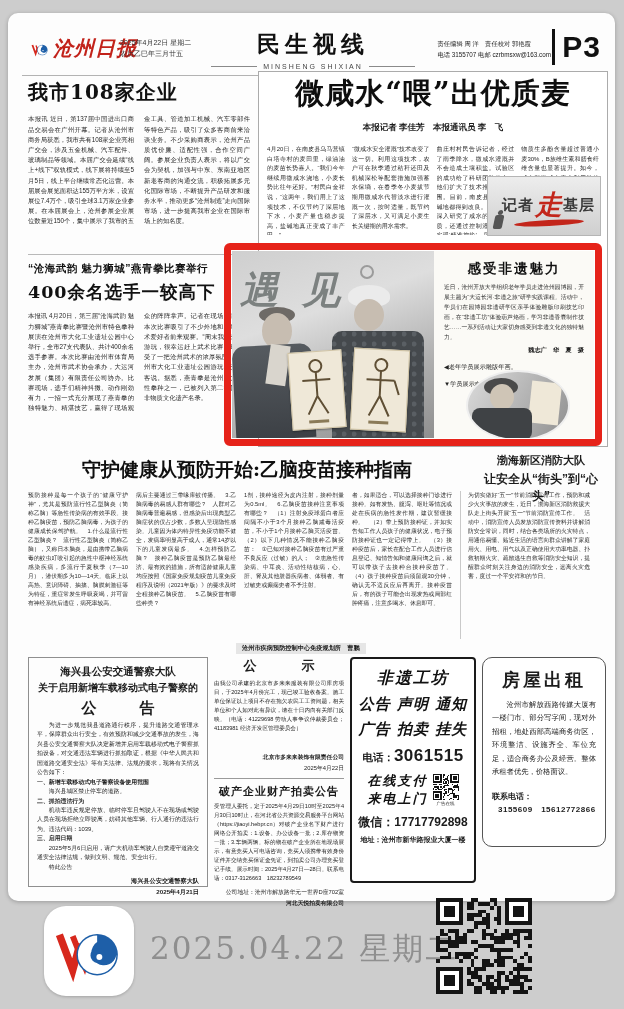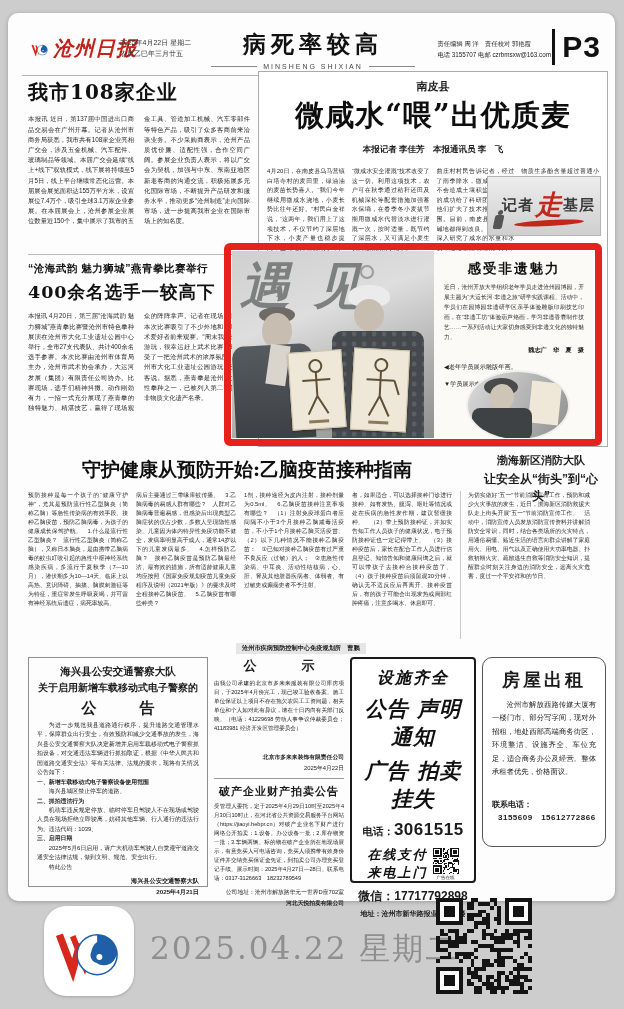--- a/index.html
+++ b/index.html
@@ -54,22 +54,22 @@
   .badge-swoosh{position:absolute;left:26px;bottom:9px;width:70px;height:6px;background:#c3261b;
                 border-radius:50%;transform:rotate(-3deg);}
   .badge-man{position:absolute;left:6px;bottom:6px;width:9px;height:14px;background:#555;
              border-radius:2px;transform:skewX(-12deg);}
   .badge-man::before{content:"";position:absolute;left:2px;top:-5px;width:5px;height:5px;
                      border-radius:50%;background:#555;}
   
   .feature{left:224px;top:238px;width:362px;height:187px;background:#fff;z-index:20;overflow:hidden;}
   .photo{position:absolute;left:0;top:0;width:202px;height:187px;overflow:hidden;
          background:linear-gradient(160deg,#cfcfcf 0%,#dedede 35%,#aeaeae 70%,#8f8f8f 100%);}
-  .photo-calli{position:absolute;left:8px;top:2px;font-family:"DejaVu Serif","Liberation Serif",serif;
-               font-weight:bold;font-size:50px;color:#7c8180;letter-spacing:24px;font-style:italic;white-space:nowrap;}
+  .photo-calli{position:absolute;left:8px;top:14px;font-family:"DejaVu Serif","Liberation Serif",serif;
+               font-weight:bold;font-size:38px;color:#7c8180;letter-spacing:24px;font-style:italic;white-space:nowrap;}
   .photo-seal{position:absolute;left:128px;top:14px;width:10px;height:10px;border:2px solid #9b9b9b;border-radius:50%;}
   .p-head{position:absolute;border-radius:50%;background:#c7bdb1;}
   .p1h{left:30px;top:62px;width:30px;height:36px;}
   .p1hair{position:absolute;left:27px;top:56px;width:36px;height:16px;border-radius:50%;background:#6e6a66;}
   .p1b{position:absolute;left:2px;top:94px;width:80px;height:94px;border-radius:12px 12px 0 0;
        background:linear-gradient(#565b60,#3c4045);transform:rotate(-3deg);}
   .p1scarf{position:absolute;left:36px;top:94px;width:20px;height:40px;background:#d9d5cd;transform:rotate(8deg);}
   .p2cap{position:absolute;left:116px;top:34px;width:42px;height:22px;border-radius:50% 50% 40% 40%;background:#ebebeb;}
   .p2h{left:122px;top:48px;width:30px;height:32px;}
   .p2b{position:absolute;left:100px;top:80px;width:92px;height:108px;border-radius:10px 10px 0 0;
@@ -121,35 +121,35 @@
   .nB-body{font-size:5.6px;line-height:1.6;text-align:justify;color:#222;margin-top:4px;height:72px;overflow:hidden;}
   .nB-date{text-align:right;font-size:5.8px;margin-top:2px;}
   .nB-rule{border-top:1px solid #9a9a9a;margin:5px 0;}
   .nB-auct{text-align:center;font-size:11px;font-weight:bold;letter-spacing:1px;}
   .nB-abody{font-size:5.6px;line-height:1.6;text-align:justify;color:#222;margin-top:3px;height:84px;overflow:hidden;}
   .nB-co{text-align:right;font-size:5.8px;font-weight:bold;margin-top:2px;}
   .boxC{position:absolute;left:322px;top:0;width:126px;height:226px;border:2px solid #1a1a1a;border-radius:4px;
         padding:9px 6px;box-sizing:border-box;text-align:center;background:#fff;}
   .cal{font-family:"DejaVu Serif","Liberation Serif",serif;font-style:italic;font-weight:bold;color:#111;}
   .nC-l1{font-size:16px;letter-spacing:2px;}
-  .nC-l2{font-size:21px;letter-spacing:1px;margin-top:6px;}
+  .nC-l2{font-size:15px;letter-spacing:1px;margin-top:6px;}
   .nC-phone{font-size:10.5px;font-weight:bold;margin-top:7px;}
   .nC-phone b{font-size:17px;letter-spacing:.5px;}
   .nC-row{display:flex;align-items:center;justify-content:center;gap:5px;margin-top:6px;}
   .nC-pay{font-size:13px;letter-spacing:2px;line-height:1.35;}
   .nC-qr{width:26px;height:26px;background:#fff;}
   .nC-qrlab{font-size:4.5px;color:#333;margin-top:1px;}
   .nC-wechat{font-size:12px;font-weight:bold;margin-top:7px;}
   .nC-addr{font-size:7px;font-weight:bold;margin-top:4px;}
   .boxD{position:absolute;left:454px;top:0;width:124px;height:190px;border:1.5px solid #555;border-radius:10px;
         padding:10px 9px;box-sizing:border-box;background:#fff;}
   .nD-title{text-align:center;font-size:18px;font-weight:bold;letter-spacing:3px;
             font-family:"DejaVu Serif","Liberation Serif",serif;}
   .nD-body{font-size:7.3px;line-height:1.85;text-align:justify;text-indent:2em;color:#222;margin-top:6px;}
-  .nD-call{font-size:8px;font-weight:bold;margin-top:20px;}
+  .nD-call{font-size:8px;font-weight:bold;margin-top:12px;}
   .nD-nums{font-size:8px;font-weight:bold;margin-top:2px;letter-spacing:.5px;padding-left:6px;}
   
   .app-logo{left:44px;top:906px;width:90px;height:90px;border-radius:22px;background:#fff;
             box-shadow:0 1px 3px rgba(0,0,0,.2);display:flex;align-items:center;justify-content:center;}
   .app-logo svg{width:74px;height:74px;}
   .f-date{left:150px;top:928px;font-family:"DejaVu Serif","Liberation Serif",serif;
           font-size:31px;color:#8f8f8f;letter-spacing:2px;}
   .f-qr{left:436px;top:898px;width:96px;height:96px;}
 </style>
 </head>
@@ -166,21 +166,21 @@
       <circle cx="63" cy="56" r="9" fill="#1e5fa8"></circle>
       <circle cx="65" cy="58" r="3.5" fill="#fff"></circle>
     </svg>
     <span class="mast-logo-text">沧州日报</span>
   </div>
   <div class="abs mast-date">
     <div>2025年4月22日 星期二</div>
     <div>农历乙巳年三月廿五</div>
   </div>
   <div class="abs mast-center">
-    <div class="mast-title">病死率较高</div>
+    <div class="mast-title">民生视线</div>
     <div class="mast-pinyin-row">
       <i></i>
       <span class="mast-pinyin">MINSHENG SHIXIAN</span>
       <i></i>
     </div>
   </div>
   <div class="abs mast-info">
     <div>责任编辑 周 洋　责任校对 郭艳霞</div>
     <div>电话 3155707 电邮 czrbmsxw@163.com</div>
   </div>
@@ -194,21 +194,20 @@
     </div>
     <div class="lrule"></div>
     <div>
       <div class="a2-kicker">“沧海武韵 魅力狮城”燕青拳比赛举行</div>
       <div class="a2-head">400余名选手一较高下</div>
       <div class="smallbody a2-body">本报讯 4月20日，第三届“沧海武韵 魅力狮城”燕青拳比赛暨沧州市特色拳种展演在沧州市大化工业遗址公园中心举行，全市27支代表队、共计400余名选手参赛。本次比赛由沧州市体育局主办，沧州市武术协会承办，大运河发展（集团）有限责任公司协办。比赛现场，选手们精神抖擞、动作刚劲有力，一招一式充分展现了燕青拳的独特魅力、精湛技艺，赢得了现场观众的阵阵掌声。记者在现场注意到，本次比赛吸引了不少外地和本地的武术爱好者前来观赛。“周末我们来沧州游玩，很幸运赶上武术比赛，现场感受了一把沧州武术的浓厚氛围。”来沧州市大化工业遗址公园游玩的天津游客说。据悉，燕青拳是沧州八大代表性拳种之一，已被列入第二批国家级非物质文化遗产名录。</div>
     </div>
   </div>
 
   <div class="abs main-box">
-    <div class="mb-kicker">南皮县</div>
     <div class="mb-head">微咸水“喂”出优质麦</div>
     <div class="mb-byline">本报记者 李佳芳　本报通讯员 李　飞</div>
     <div class="mb-cols">
       <div class="mb-col">4月20日，在南皮县乌马营镇白塔寺村的麦田里，绿油油的麦苗长势喜人。“我们今年继续用微咸水浇地，小麦长势比往年还好。”村民白金祥说，“这两年，我们用上了这项技术，不仅节约了深层地下水，小麦产量也稳步提高，盐碱地真正变成了丰产田。”</div>
       <div class="mb-col">“微咸水安全灌溉”技术改变了这一切。利用这项技术，农户可在秋季通过秸秆还田及机械深松等配套措施加强蓄水保墒，在春季冬小麦拔节期用微咸水代替淡水进行灌溉一次，按时适量，既节约了深层水，又可满足小麦生长关键期的用水需求。</div>
       <div class="mb-col">曲庄村村民告诉记者，经过了雨季降水，微咸水灌溉并不会造成土壤积盐。试验区的成功给了科研团队信心，他们扩大了技术推广应用范围。目前，南皮县99%的盐碱地都得到改良。“我们不仅深入研究了咸水的水量和水质，还通过控制灌溉时间，实现‘精准控盐’，采用合适比例的微咸水灌溉，亩均增产12.5%。”</div>
       <div class="mb-col short">物质生多酚含量超过普通小麦30%，B族维生素和膳食纤维含量也显著提升。如今，咸水和微咸水安全利用等技术已在环渤海地区推广超过100万亩。中国科学院南皮生态农业试验站表示，将持续开展盐碱地综合利用技术攻关，帮助农民种出高产优质小麦，促进农民增产增收。</div>
     </div>
     <div class="abs badge">
       <div class="badge-line">
@@ -310,21 +309,21 @@
       <div class="nB-co">北京市多来来装饰有限责任公司</div>
       <div class="nB-date">2025年4月22日</div>
       <div class="nB-rule"></div>
       <div class="nB-auct">破产企业财产拍卖公告</div>
       <div class="nB-abody">受管理人委托，定于2025年4月29日10时至2025年4月30日10时止，在河北省公共资源交易服务平台网站（https://jiaoyi.hebpr.cn）对破产企业名下财产进行网络公开拍卖：1.设备、办公设备一批；2.库存物资一批；3.车辆两辆。标的物在破产企业所在地现场展示，有意竞买人可电话咨询，竞买人须携带有效身份证件并交纳竞买保证金凭证，到拍卖公司办理竞买登记手续。展示时间：2025年4月27日—28日。联系电话：0317-3126663　18232789549</div>
       <div class="nB-date">公司地址：沧州市解放路华元一世界D座702室</div>
       <div class="nB-co">河北天悦拍卖有限公司</div>
     </div>
 
     <div class="boxC">
-      <div class="cal nC-l1">设施齐全</div>
+      <div class="cal nC-l1">非遗工坊</div>
       <div class="cal nC-l2">公告 声明 通知</div>
       <div class="cal nC-l2">广告 拍卖 挂失</div>
       <div class="nC-phone"><span>电话：</span><b>3061515</b></div>
       <div class="nC-row">
         <div class="cal nC-pay">
           <div>在线支付</div>
           <div>来电上门</div>
         </div>
         <div>
           <div class="nC-qr"><svg viewBox="0 0 21 21" width="100%" height="100%" shape-rendering="crispEdges">

